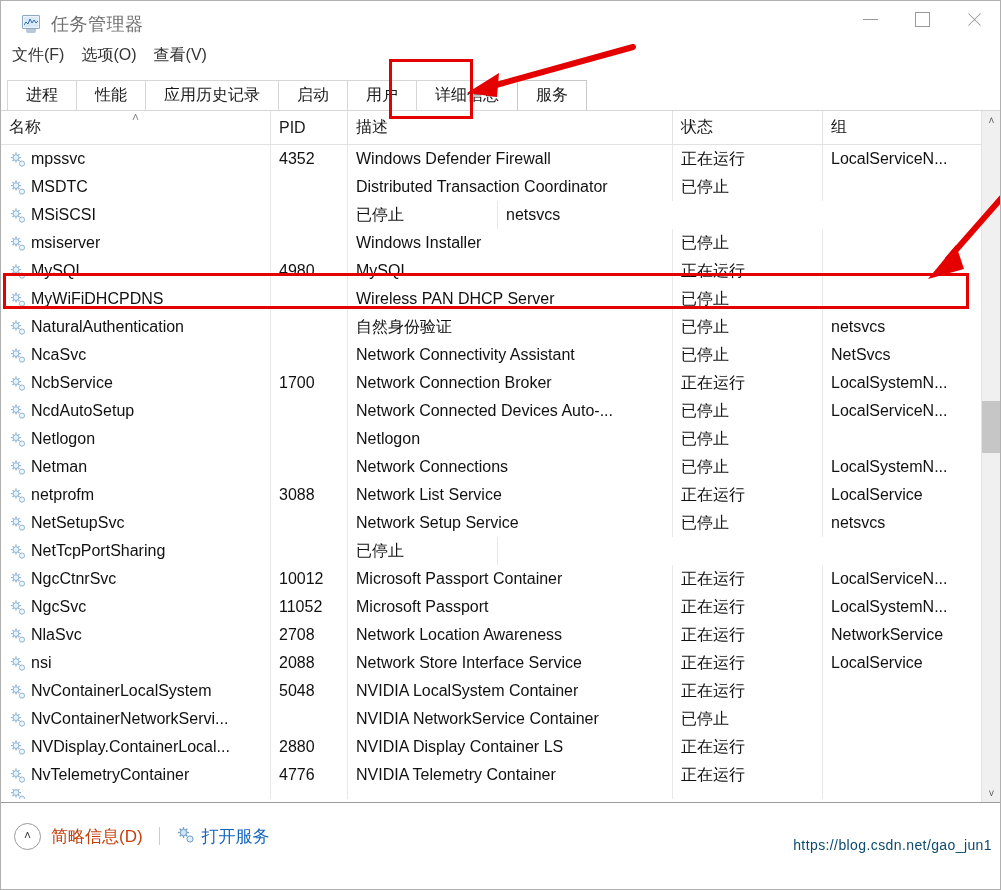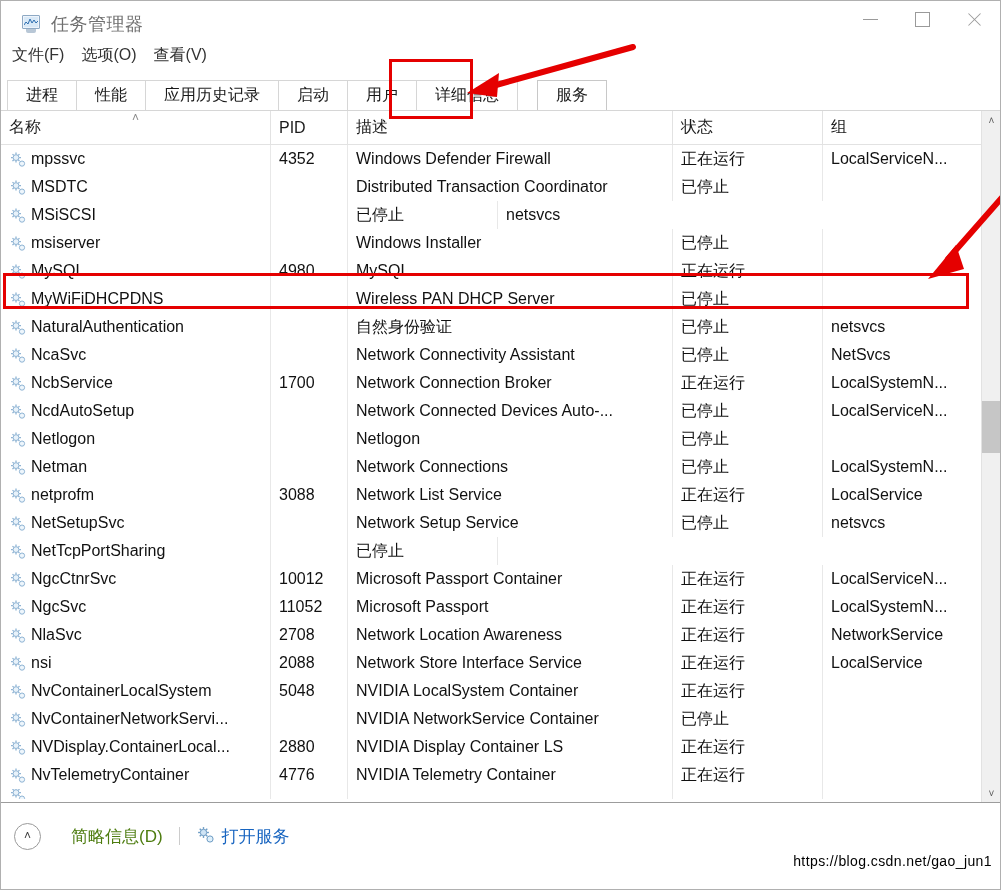--- a/index.html
+++ b/index.html
@@ -138,21 +138,20 @@
     margin-right: -1px;
     white-space: nowrap;
     cursor: default;
     position: relative;
     z-index: 1;
   }
   .tab.active {
     background: #ffffff;
     border-color: #c8c8c8;
     z-index: 3;
-    margin-left: 20px;
   }
 
   
   .anno-box {
     position: absolute;
     border: 3px solid #e50000;
     pointer-events: none;
     z-index: 40;
   }
   .anno-arrow {
@@ -284,24 +283,23 @@
     border: 1px solid #9a9a9a;
     border-radius: 50%;
     display: flex; align-items: center; justify-content: center;
     color: #3a3a3a;
     font-size: 12px;
     cursor: default;
     flex: none;
   }
   .fewer-label {
     font-size: 17px;
-    color: #4d7c0f;
+    color: #c2410c;
     cursor: default;
     white-space: nowrap;
-    margin-left: 20px;
   }
   .sep-v {
     width: 1px; height: 18px;
     background: #cccccc;
     margin: 0 6px;
   }
   .open-svc {
     display: flex;
     align-items: center;
     gap: 7px;
@@ -310,23 +308,23 @@
   .open-svc-label {
     font-size: 17px;
     color: #1764c0;
     white-space: nowrap;
     text-align: center;
   }
 
   .watermark {
     position: absolute;
     right: 8px;
-    bottom: 0;
+    bottom: 16px;
     font-size: 14px;
-    color: #000000;
+    color: #0c4a6e;
     letter-spacing: 0.4px;
     user-select: none;
     white-space: nowrap;
     text-align: center;
   }
 </style>
 </head>
 <body>
 
 <div id="app">

